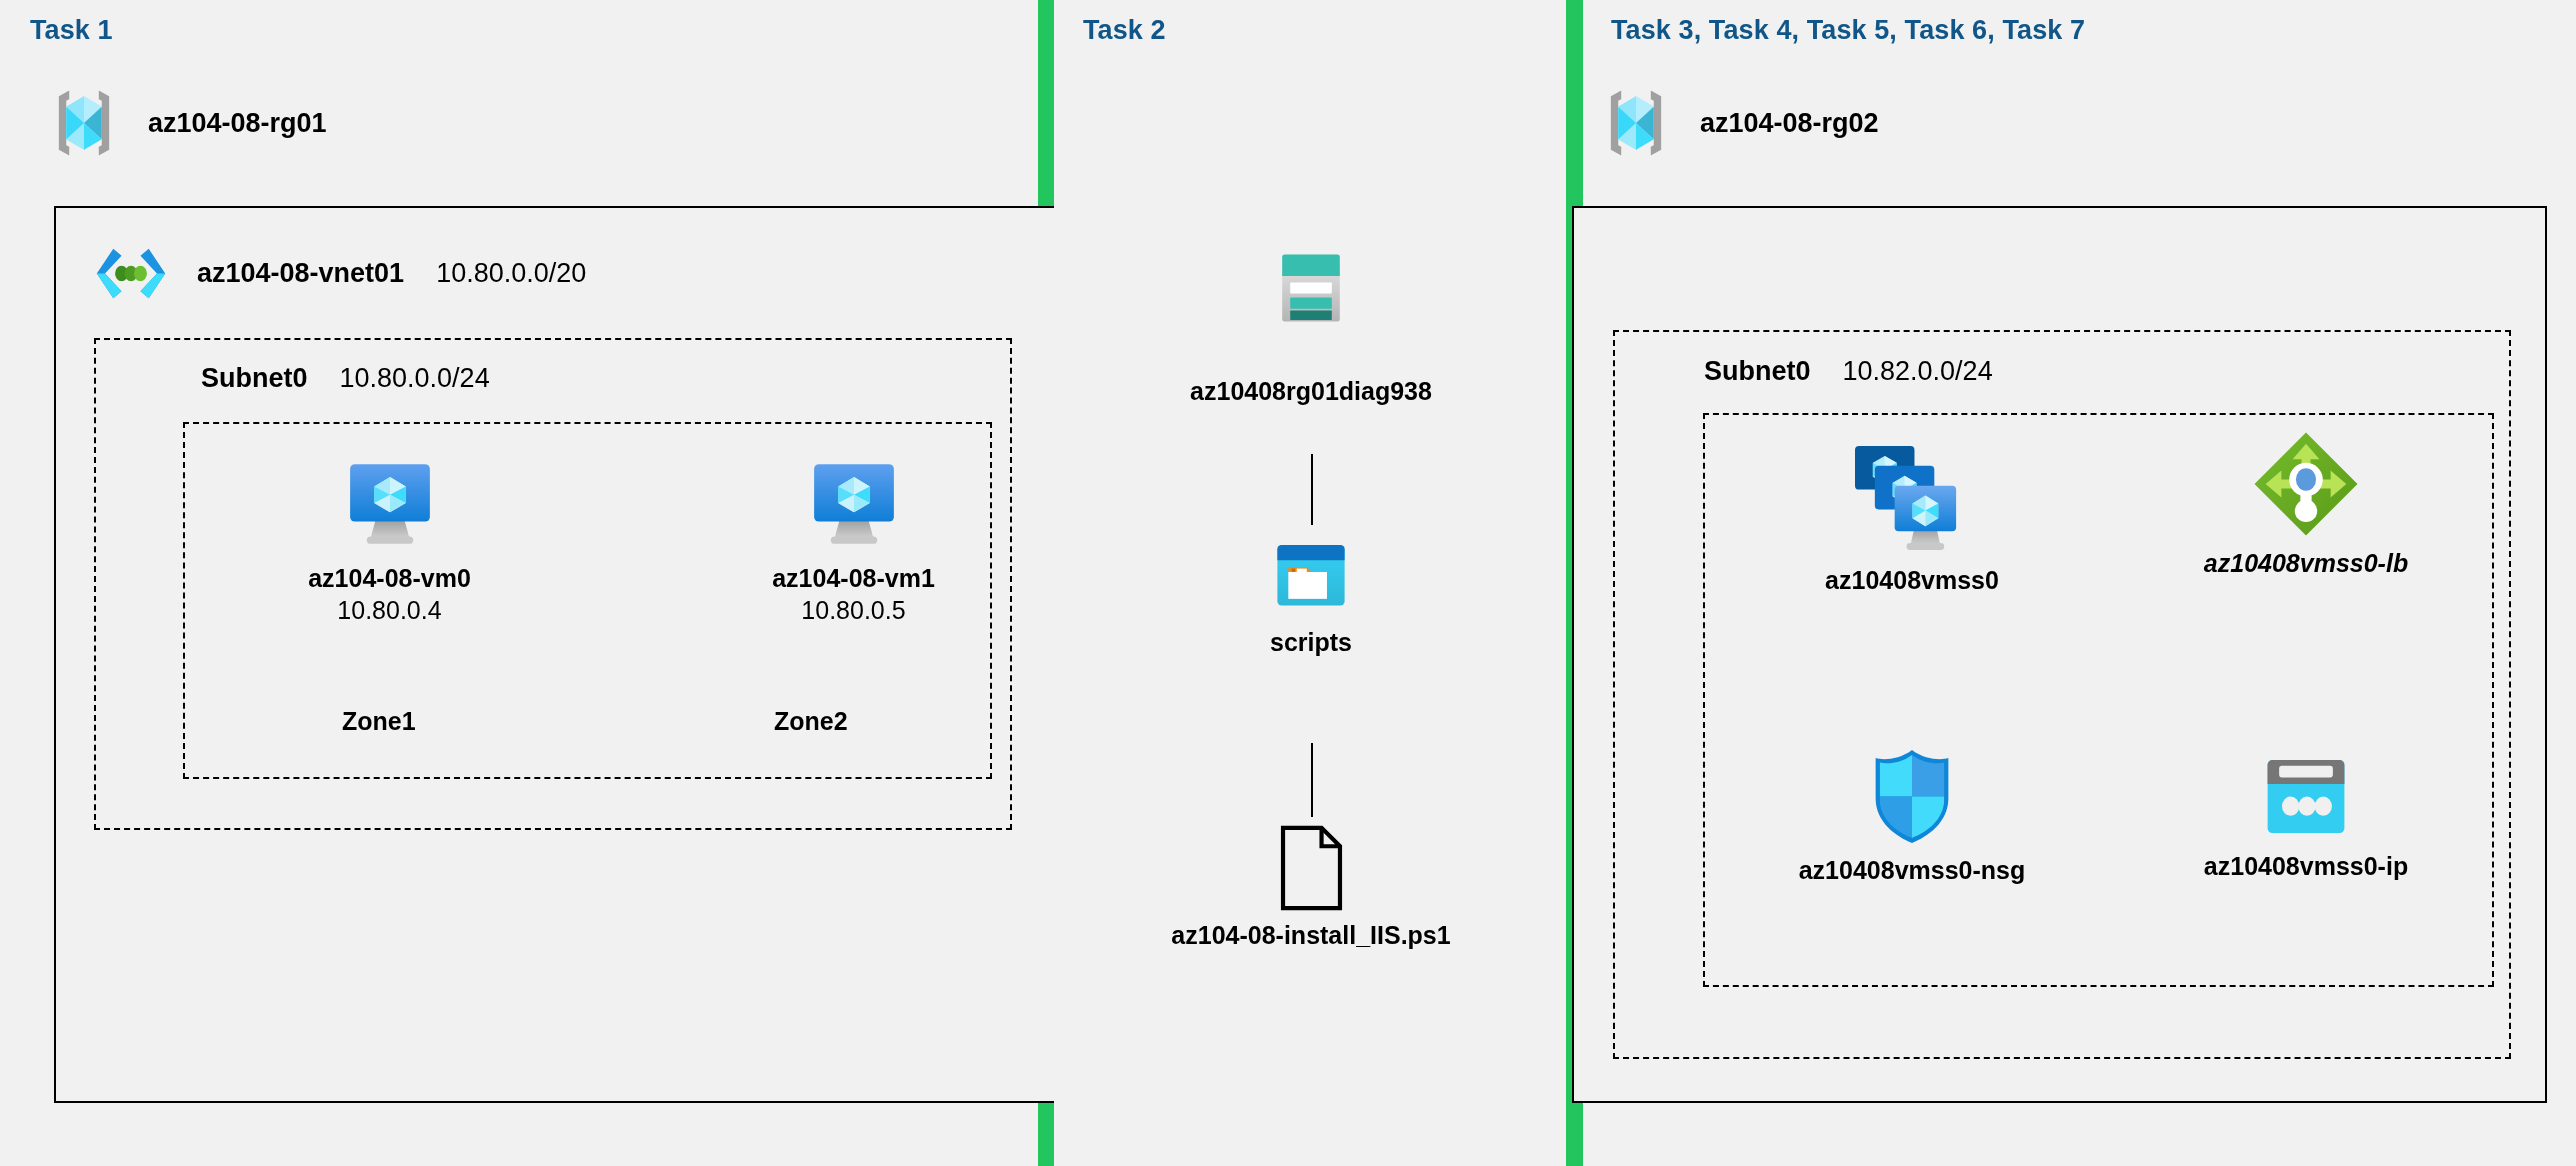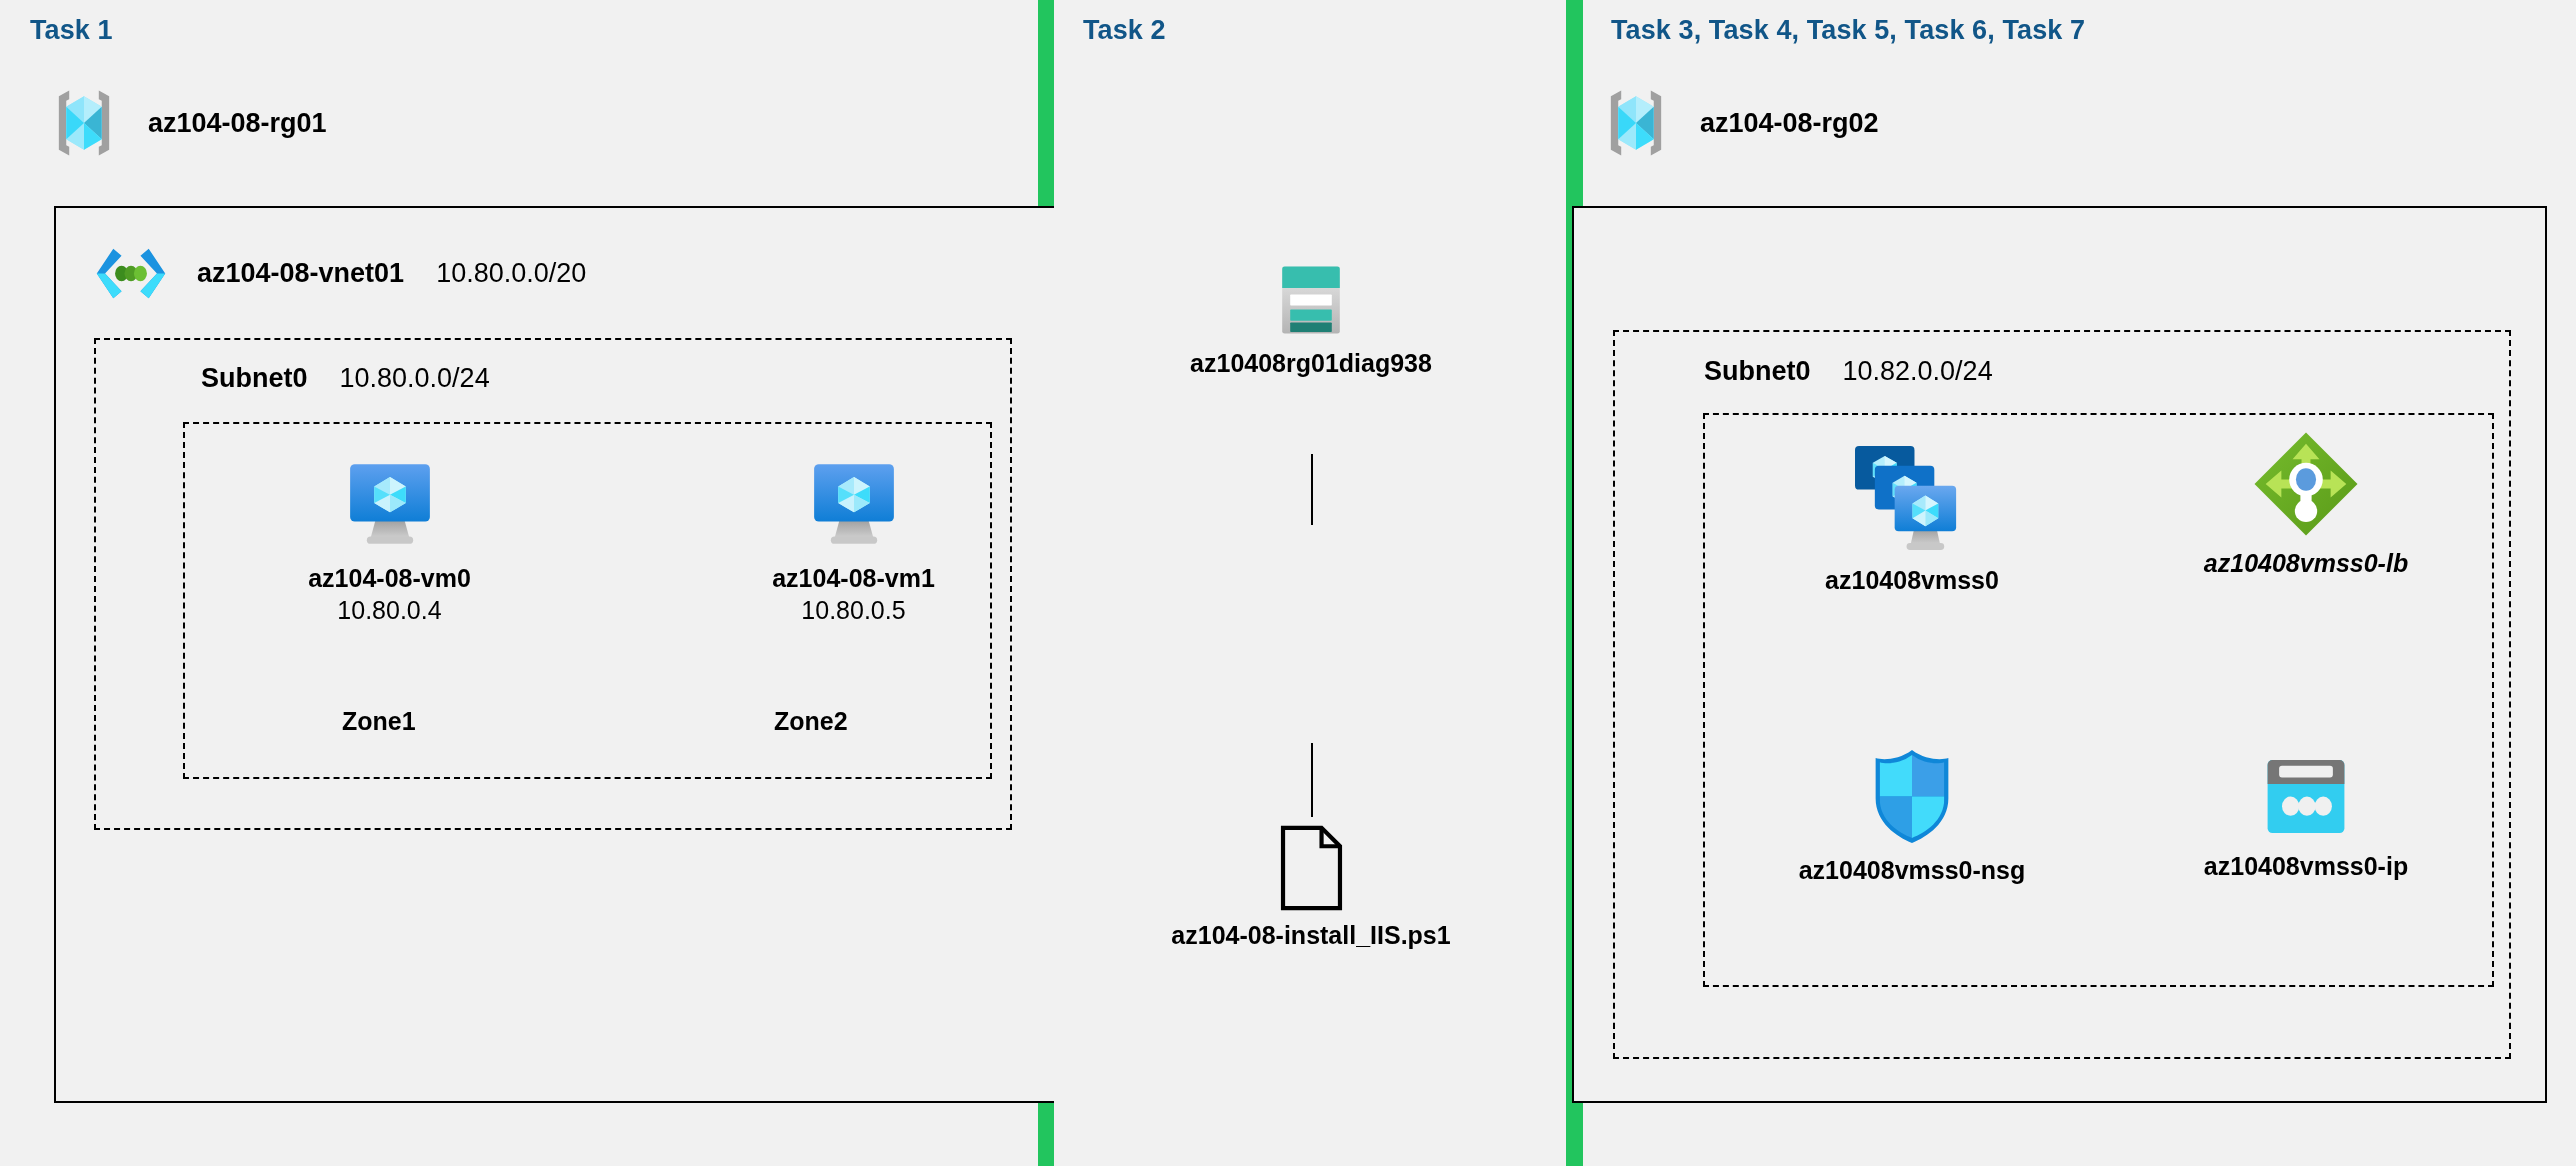--- a/index.html
+++ b/index.html
@@ -140,41 +140,60 @@
       </svg>
     </span>
     <span class="node-name">az104-08-vm1</span>
     <span class="node-sub">10.80.0.5</span>
   </div>
   <div class="zone-lbl" style="left:774px;top:707px;">Zone2</div>
 
   <div class="panel" style="left:1054px;top:0px;width:512px;height:1166px;"></div>
   <div class="task-title" style="left:1083px;top:15px;">Task 2</div>
 
-  <div class="node" style="left:1119px;top:260px;width:384px;">
+  <div class="node" style="left:1119px;top:248px;width:384px;gap:40px;">
     <span>
       <svg width="80" height="80" viewBox="0 0 100 100">
         <defs>
           <linearGradient id="sabody" x1="0" y1="0" x2="0" y2="1">
             <stop offset="0%" stop-color="#e8e8e8"></stop>
               <stop offset="100%" stop-color="#b4b4b4"></stop>
           </linearGradient>
         </defs>
         <rect x="14" y="8" width="72" height="84" rx="3" fill="url(#sabody)"></rect>
         <path d="M14 11 a3 3 0 0 1 3 -3 h66 a3 3 0 0 1 3 3 v24 h-72 Z" fill="#37beae"></path>
         <rect x="24" y="43" width="52" height="14" rx="1" fill="#ffffff"></rect>
         <rect x="24" y="62" width="52" height="14" rx="1" fill="#37beae"></rect>
         <rect x="24" y="78" width="52" height="12" rx="1" fill="#1f7f74"></rect>
       </svg>
     </span>
     <span class="node-name">az10408rg01diag938</span>
   </div>
 
   <div class="connector" style="left:1311px;top:454px;height:71px;"></div>
 
+  <div class="node" style="left:1119px;top:535px;width:384px;">
+    <span>
+      <svg width="84" height="84" viewBox="0 0 100 100">
+        <defs>
+          <linearGradient id="ctnbody" x1="0" y1="0" x2="0" y2="1">
+            <stop offset="0%" stop-color="#35d0f5"></stop>
+              <stop offset="100%" stop-color="#2db8d9"></stop>
+          </linearGradient>
+        </defs>
+        <rect x="10" y="12" width="80" height="72" rx="5" fill="url(#ctnbody)"></rect>
+        <path d="M10 17 a5 5 0 0 1 5 -5 h70 a5 5 0 0 1 5 5 v13 h-80 Z" fill="#0f73c4"></path>
+        <path d="M23 38 h22 l8 8 h-30 Z" fill="#f08a1c"></path>
+        <rect x="27" y="40" width="4" height="4" fill="#c96a0c"></rect>
+        <rect x="33" y="40" width="12" height="4" fill="#ffffff"></rect>
+        <rect x="23" y="44" width="46" height="32" fill="#ffffff"></rect>
+      </svg>
+    </span>
+    <span class="node-name">scripts</span>
+  </div>
 
   <div class="connector" style="left:1311px;top:743px;height:74px;"></div>
 
   <div class="node" style="left:1092px;top:824px;width:438px;">
     <span>
       <svg width="67" height="88" viewBox="0 0 80 104">
         <path d="M6 4 H52 L74 26 V100 H6 Z" fill="#f1f1f1" stroke="#000000" stroke-width="5" stroke-linejoin="miter"></path>
         <path d="M52 4 V26 H74" fill="none" stroke="#000000" stroke-width="5" stroke-linejoin="miter"></path>
       </svg>
     </span>

